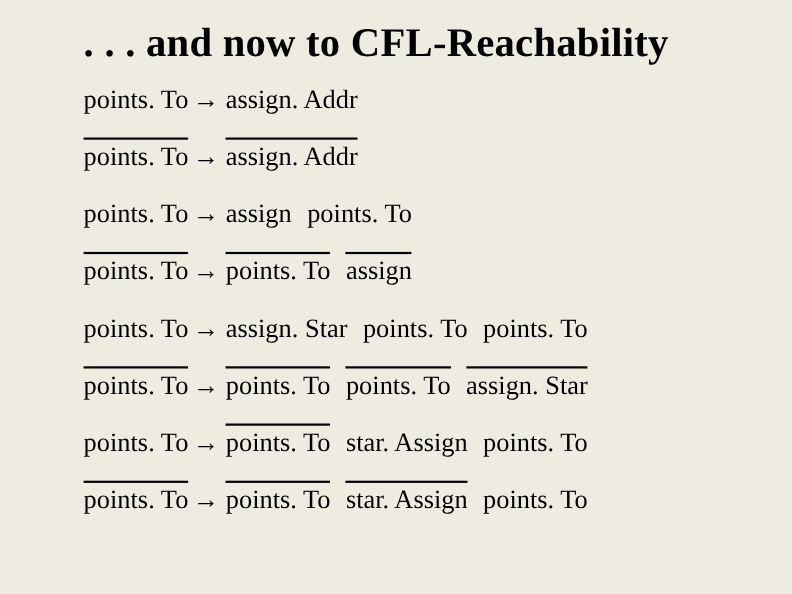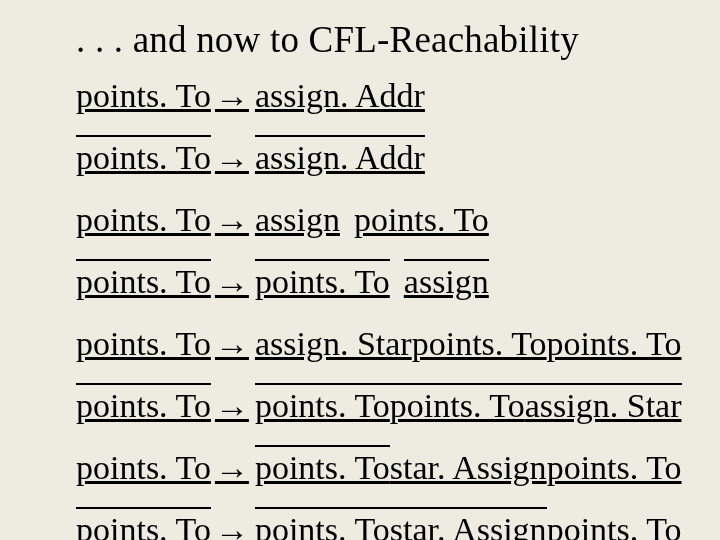--- a/index.html
+++ b/index.html
@@ -13,32 +13,31 @@
     overflow: hidden;
   }
   .slide {
     box-sizing: border-box;
     width: 720px;
     height: 540px;
     padding: 12px 40px 0 76px;
   }
   .title {
     font-size: 37px;
-    font-weight: 400;
+    font-weight: 700;
     margin: 6px 0 18px 0;
     letter-spacing: 0.2px;
   }
   .rule {
-    font-size: 34px;
+    font-size: 24px;
     line-height: 1.0;
     margin: 0 0 28px 0;
     white-space: nowrap;
     display: flex;
     align-items: flex-start;
-    text-decoration: underline;
   }
   .tok {
     display: inline-block;
     position: relative;
   }
   .tok.bar::after {
     content: "";
     position: absolute;
     left: 0;
     right: 0;

